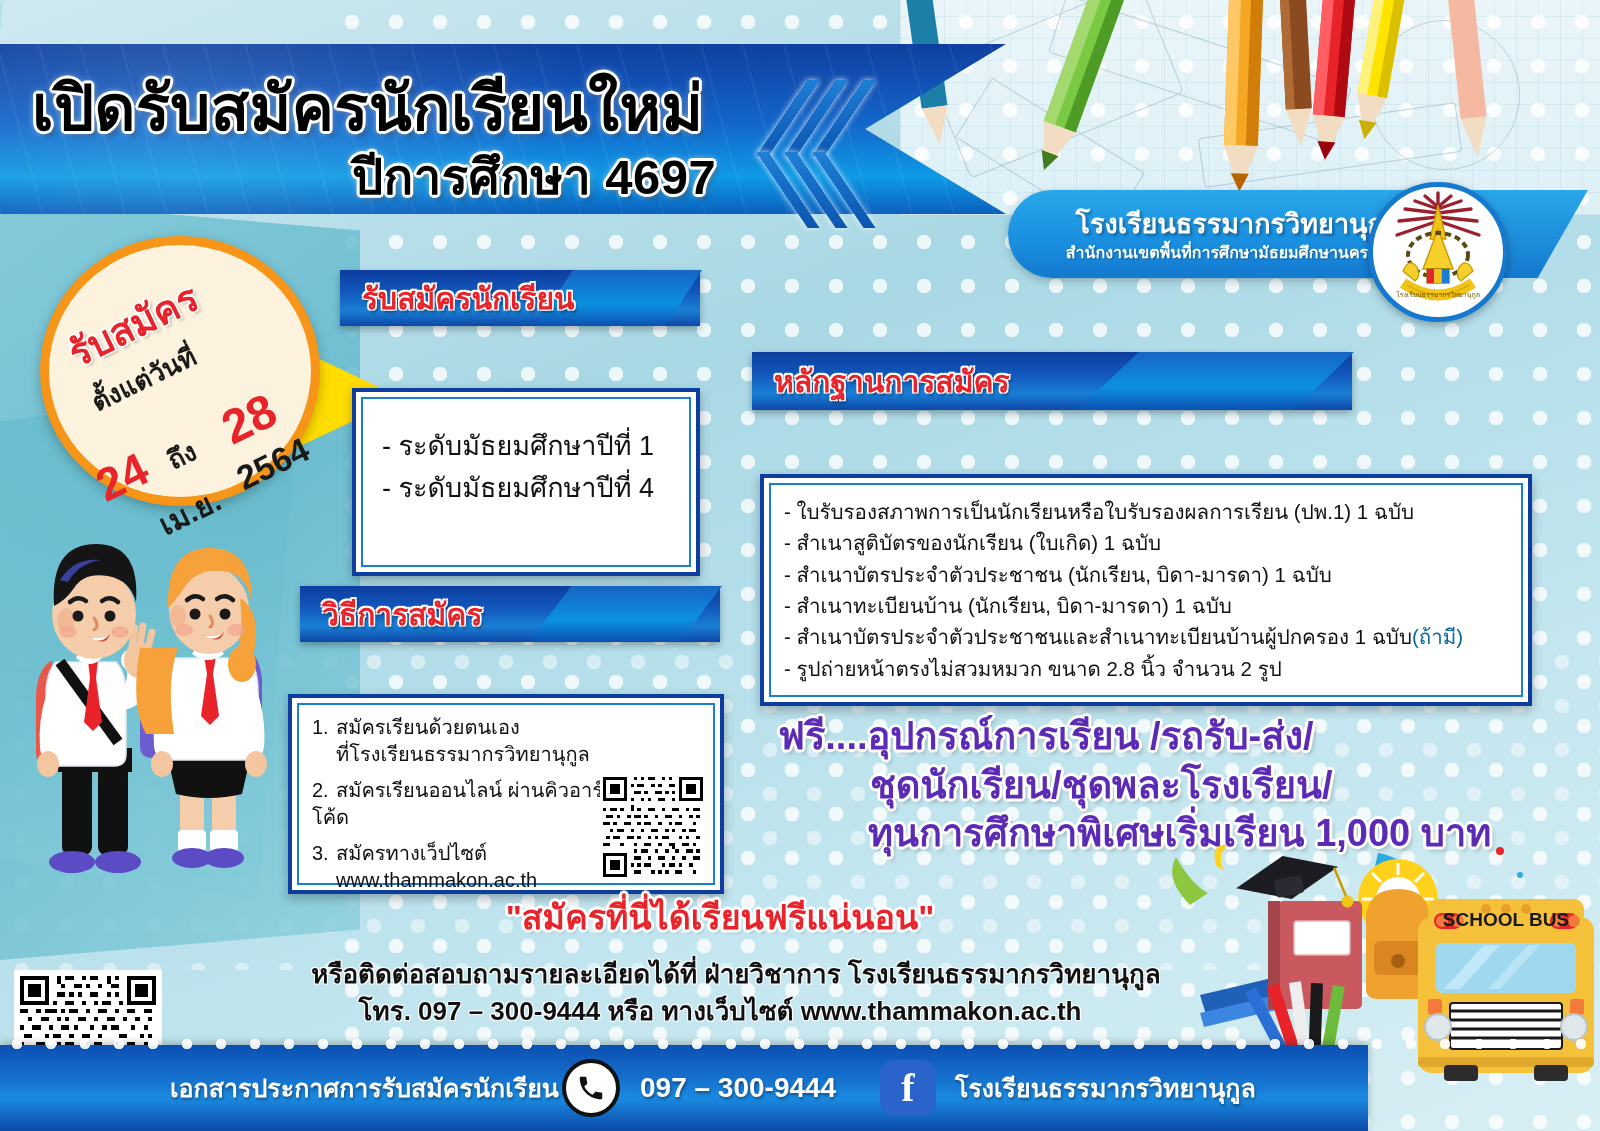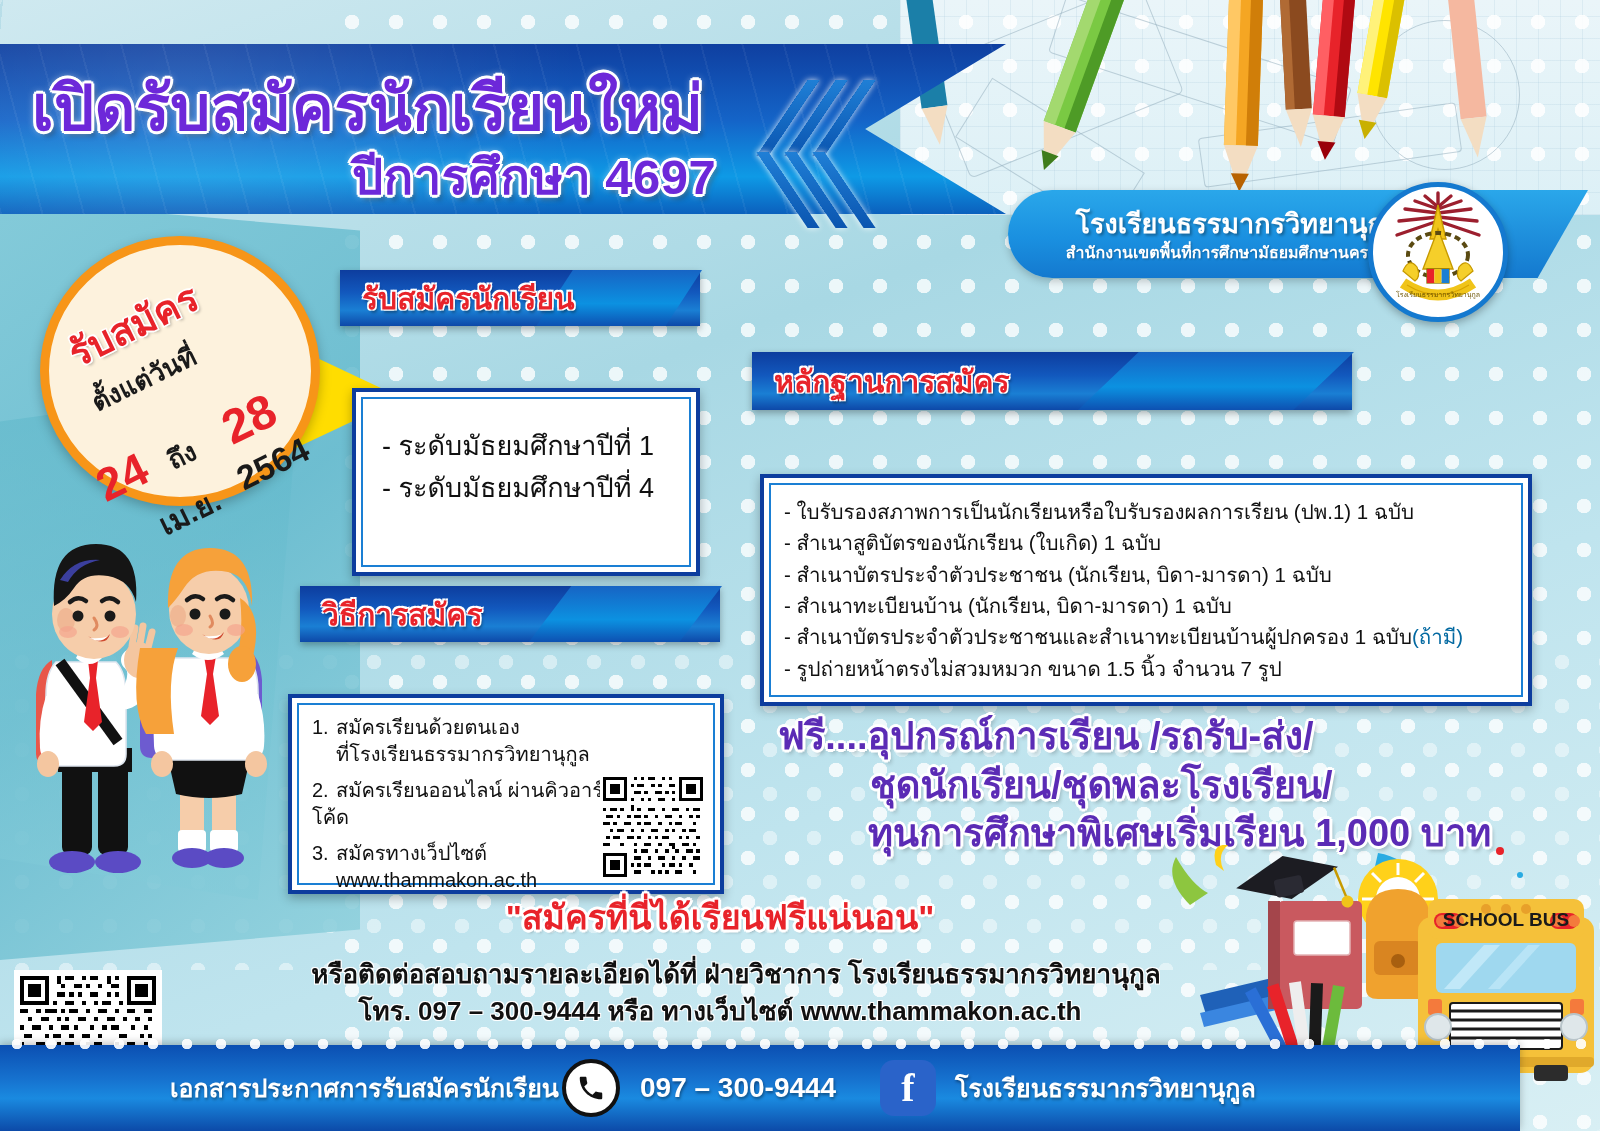--- a/index.html
+++ b/index.html
@@ -74,21 +74,21 @@
     clip-path:polygon(0 0, 100% 0, 86% 50%, 100% 100%, 0 100%);
     box-shadow:0 3px 10px rgba(0,0,0,.25);
   }
   .title-banner .inner{
     position:absolute; inset:0;
     background:
       radial-gradient(circle at 18% 35%, rgba(255,255,255,.12), transparent 48%),
       repeating-linear-gradient(75deg, rgba(255,255,255,.05) 0 2px, transparent 2px 40px);
   }
   .title-line1, .title-line2{
-    position:absolute; color:#6d28d9; font-weight:bold; letter-spacing:.5px;
+    position:absolute; color:#000000; font-weight:bold; letter-spacing:.5px;
     text-shadow:
       -2px -2px 0 #fff, 2px -2px 0 #fff, -2px 2px 0 #fff, 2px 2px 0 #fff,
       -3px 0 0 #fff, 3px 0 0 #fff, 0 -3px 0 #fff, 0 3px 0 #fff,
       0 0 9px rgba(255,255,255,.9), 4px 5px 5px rgba(0,0,0,.35);
     white-space:nowrap;
   }
   .title-line1{ left:32px; top:58px; font-size:63px; }
   .title-line2{ left:352px; top:138px; font-size:49px; }
 
   .chev{ position:absolute; top:80px; }
@@ -230,21 +230,21 @@
   .contact1, .contact2{
     position:absolute; left:0; width:1440px; text-align:center;
     font-size:26px; font-weight:bold; color:#111; white-space:nowrap;
     text-shadow:-1px -1px 0 #fff,1px -1px 0 #fff,-1px 1px 0 #fff,1px 1px 0 #fff;
   }
   .contact1{ top:953px;padding-left:32px; }
   .contact2{ top:990px; }
 
   
   .footer{
-    position:absolute; left:0; bottom:0; width:1520px; height:86px;
+    position:absolute; left:0; bottom:0; width:1368px; height:86px;
     background:linear-gradient(180deg,#0b4fb2 0%, #1672cf 40%, #1a8ae0 62%, #0c4aa8 100%);
     box-shadow:0 -2px 8px rgba(0,0,0,.25);
   }
   .footer-dots{
     position:absolute; left:0; top:-10px; width:1600px; height:18px;
     background-image:radial-gradient(circle, rgba(255,255,255,.9) 5px, transparent 5.5px);
     background-size:34px 18px;
   }
   .f-label{
     position:absolute; left:170px; top:50%; transform:translateY(-50%);
@@ -573,21 +573,21 @@
     <span>หลักฐานการสมัคร</span>
   </div>
   <div class="panel-body" id="panelBody3">
     <div class="frame"></div>
     <ul class="doc-list">
       <li><span>-  ใบรับรองสภาพการเป็นนักเรียนหรือใบรับรองผลการเรียน (ปพ.1) 1 ฉบับ</span></li>
       <li><span>-  สำเนาสูติบัตรของนักเรียน (ใบเกิด)  1 ฉบับ</span></li>
       <li><span>-  สำเนาบัตรประจำตัวประชาชน (นักเรียน, บิดา-มารดา) 1 ฉบับ</span></li>
       <li><span>-  สำเนาทะเบียนบ้าน (นักเรียน, บิดา-มารดา) 1 ฉบับ</span></li>
       <li><span>-  สำเนาบัตรประจำตัวประชาชนและสำเนาทะเบียนบ้านผู้ปกครอง 1 ฉบับ</span><span class="red-note">(ถ้ามี)</span></li>
-      <li><span>-  รูปถ่ายหน้าตรงไม่สวมหมวก ขนาด 1.5 นิ้ว จำนวน 7 รูป</span></li>
+      <li><span>-  รูปถ่ายหน้าตรงไม่สวมหมวก ขนาด 2.8 นิ้ว จำนวน 2 รูป</span></li>
     </ul>
   </div>
 
   <div class="free-block">
     <div class="free-line l1">ฟรี....อุปกรณ์การเรียน /รถรับ-ส่ง/</div>
     <div class="free-line l2">ชุดนักเรียน/ชุดพละโรงเรียน/</div>
     <div class="free-line l3">ทุนการศึกษาพิเศษเริ่มเรียน 1,000 บาท</div>
   </div>
 
   <div class="slogan">"สมัครที่นี่ได้เรียนฟรีแน่นอน"</div>

